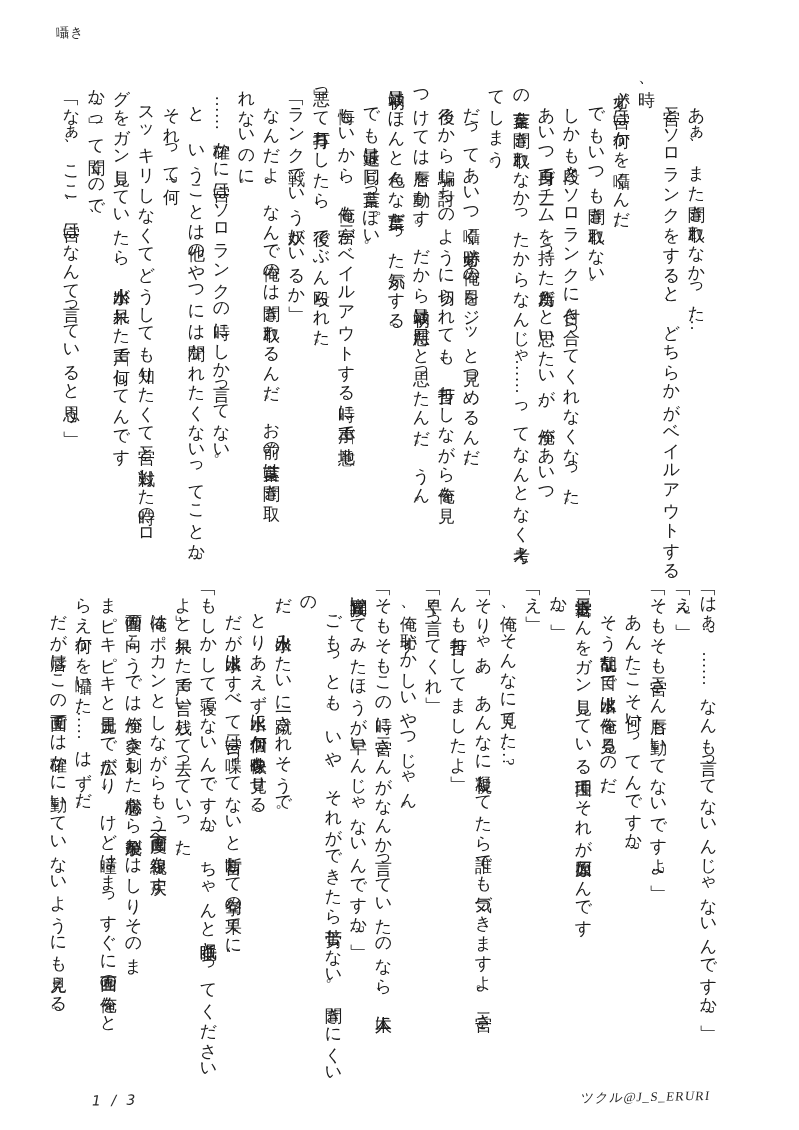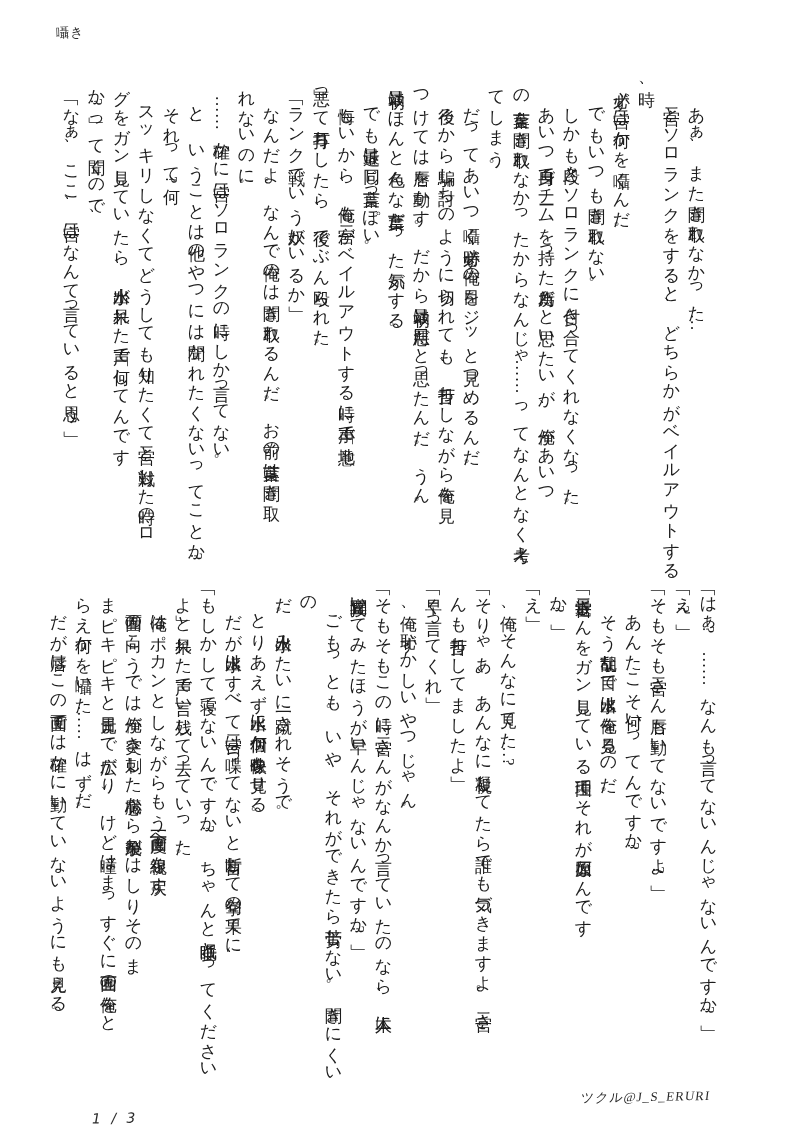--- a/index.html
+++ b/index.html
@@ -20,21 +20,21 @@
     font-size:17px;line-height:25px;
     letter-spacing:0.5px;
   }
   .vblock .vline{
     
     white-space:normal;
   }
   .top-block{top:78px;right:90px;height:500px;}
   .bottom-block{top:585px;right:78px;height:505px;}
   .footer-page-number{
-    position:absolute;left:92px;bottom:4px;
+    position:absolute;left:92px;bottom:22px;
     font-size:14px;font-style:italic;letter-spacing:3px;color:#2a2a2a;
     font-family:"DejaVu Sans","Liberation Sans",sans-serif;
     transform:rotate(-1deg);
   }
   .footer-credit{
     position:absolute;right:89px;bottom:24px;
     font-size:13px;color:#2a2a2a;letter-spacing:1px;
     transform:skewX(-8deg) rotate(-1deg);
   }
 </style>

